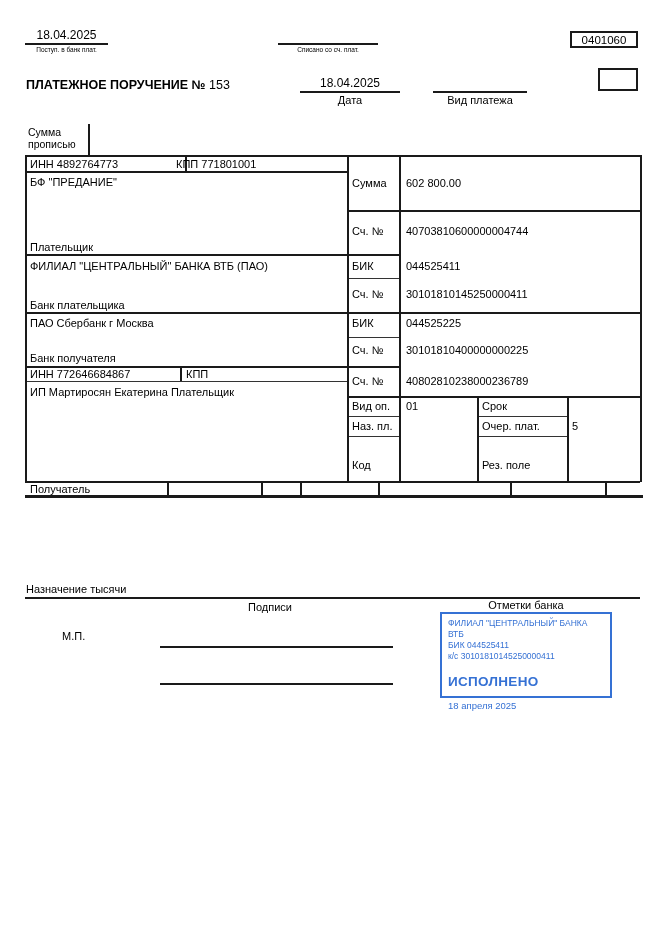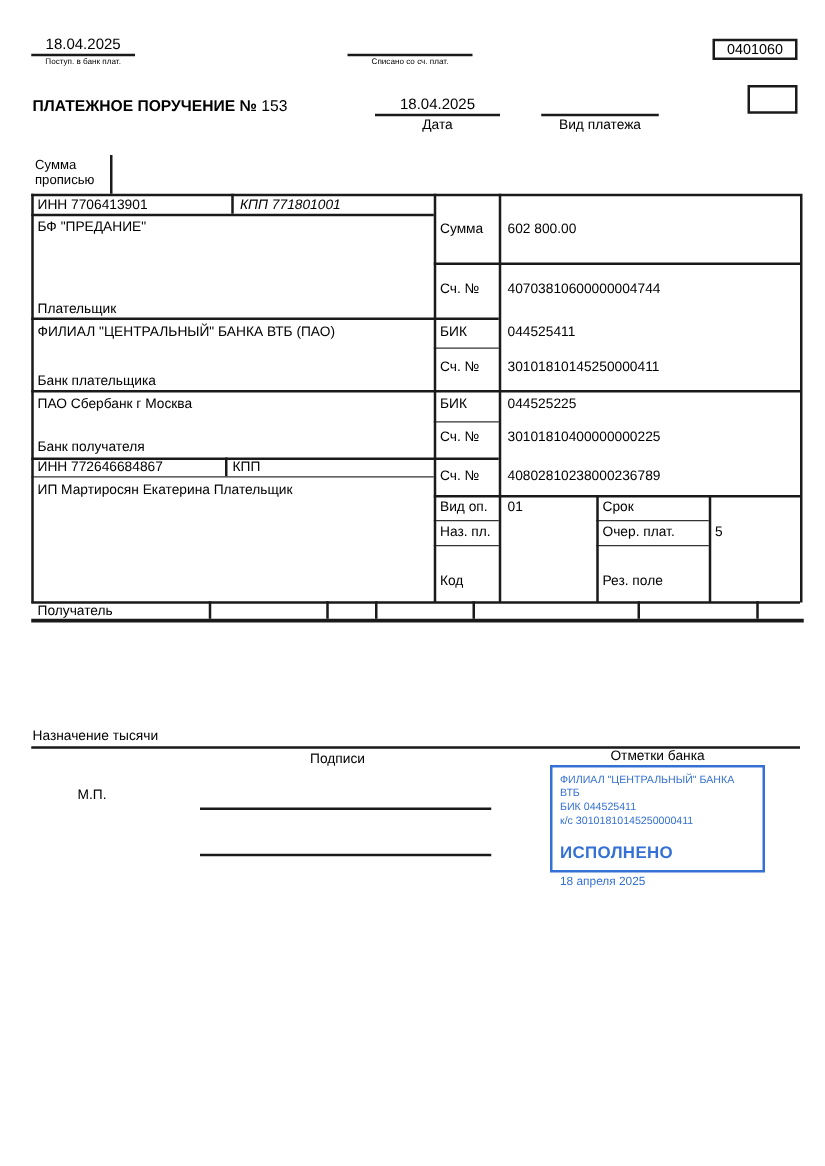--- a/index.html
+++ b/index.html
@@ -80,22 +80,22 @@
   <div class="vl" style="left:477px;top:396px;height:86px;"></div>
   <div class="vl" style="left:567px;top:396px;height:86px;"></div>
 
   <div class="vl" style="left:167px;top:481px;height:14px;"></div>
   <div class="vl" style="left:261px;top:481px;height:14px;"></div>
   <div class="vl" style="left:300px;top:481px;height:14px;"></div>
   <div class="vl" style="left:378px;top:481px;height:14px;"></div>
   <div class="vl" style="left:510px;top:481px;height:14px;"></div>
   <div class="vl" style="left:605px;top:481px;height:14px;"></div>
 
-  <div class="txt" style="left:30px;top:158px;">ИНН 7706413901</div>
-  <div class="txt" style="left:192px;top:158px;font-style:italic;">КПП 771801001</div>
+  <div class="txt" style="left:30px;top:158px;">ИНН 4892764773</div>
+  <div class="txt" style="left:176px;top:158px;">КПП 771801001</div>
   <div class="txt" style="left:30px;top:176px;">БФ "ПРЕДАНИЕ"</div>
   <div class="txt" style="left:30px;top:241px;">Плательщик</div>
 
   <div class="txt" style="left:30px;top:260px;">ФИЛИАЛ "ЦЕНТРАЛЬНЫЙ" БАНКА ВТБ (ПАО)</div>
   <div class="txt" style="left:30px;top:299px;">Банк плательщика</div>
 
   <div class="txt" style="left:30px;top:317px;">ПАО Сбербанк г Москва</div>
   <div class="txt" style="left:30px;top:352px;">Банк получателя</div>
 
   <div class="txt" style="left:30px;top:368px;">ИНН 772646684867</div>

